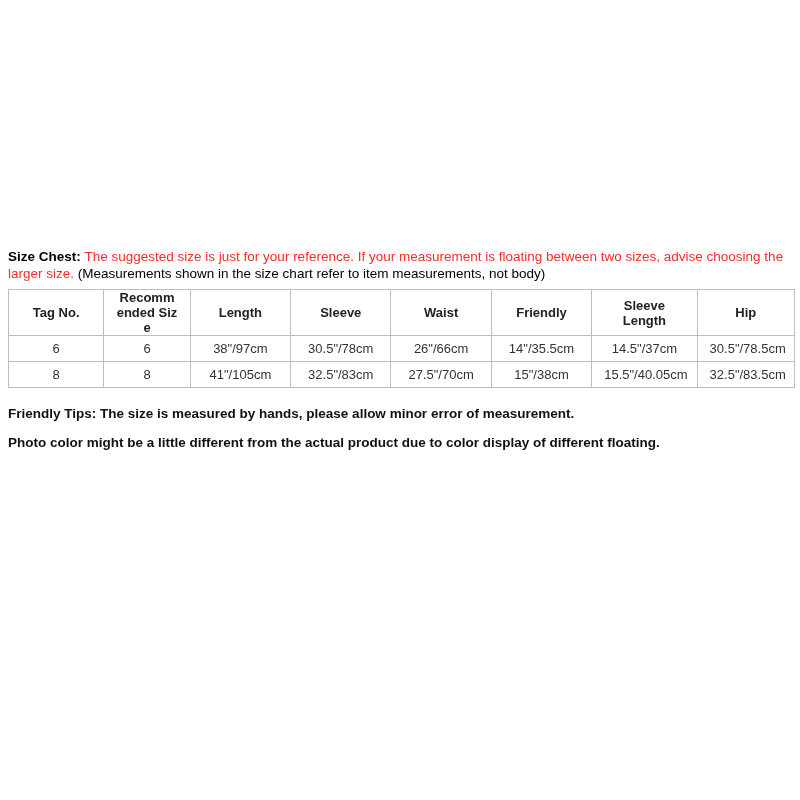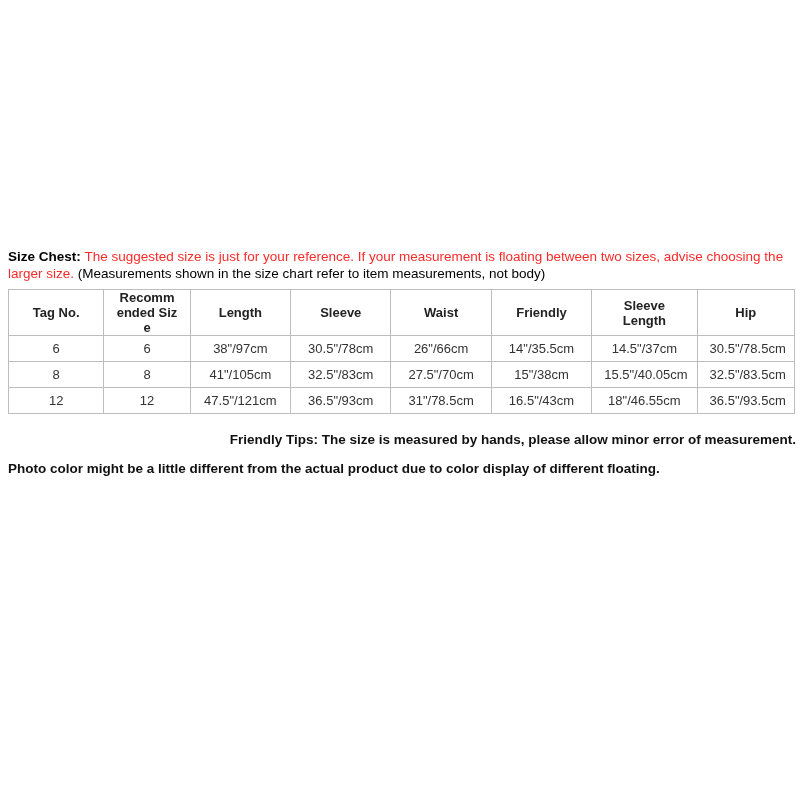--- a/index.html
+++ b/index.html
@@ -64,21 +64,21 @@
   table.size-table td {
     height: 25px;
     font-weight: normal;
   }
   .footer-tip {
     margin: 0;
     font-size: 13.5px;
     font-weight: bold;
     color: #111111;
   }
-  .footer-tip.tip1 { margin-top: 18px; text-align: right; }
+  .footer-tip.tip1 { margin-top: 18px; }
   .footer-tip.tip2 { margin-top: 14px; }
 </style>
 </head>
 <body>
 
 <div class="canvas">
   <div class="content">
 
     <p class="size-note"><span class="label-bold">Size Chest: </span><span class="note-red">The suggested size is just for your reference. If your measurement is floating between two sizes, advise choosing the larger size. </span><span class="note-red-bold">(Measurements shown in the size chart refer to item measurements, not body)</span></p>
 
@@ -119,30 +119,20 @@
           <tr>
             <td>8</td>
             <td>8</td>
             <td>41"/105cm</td>
             <td>32.5"/83cm</td>
             <td>27.5"/70cm</td>
             <td>15"/38cm</td>
             <td>15.5"/40.05cm</td>
             <td>32.5"/83.5cm</td>
           </tr>
-          <tr>
-            <td>12</td>
-            <td>12</td>
-            <td>47.5"/121cm</td>
-            <td>36.5"/93cm</td>
-            <td>31"/78.5cm</td>
-            <td>16.5"/43cm</td>
-            <td>18"/46.55cm</td>
-            <td>36.5"/93.5cm</td>
-          </tr>
         </tbody>
     </table>
 
     <p class="footer-tip tip1">Friendly Tips: The size is measured by hands, please allow minor error of measurement.</p>
     <p class="footer-tip tip2">Photo color might be a little different from the actual product due to color display of different floating.</p>
 
   </div>
 </div>
 
 </body></html>

